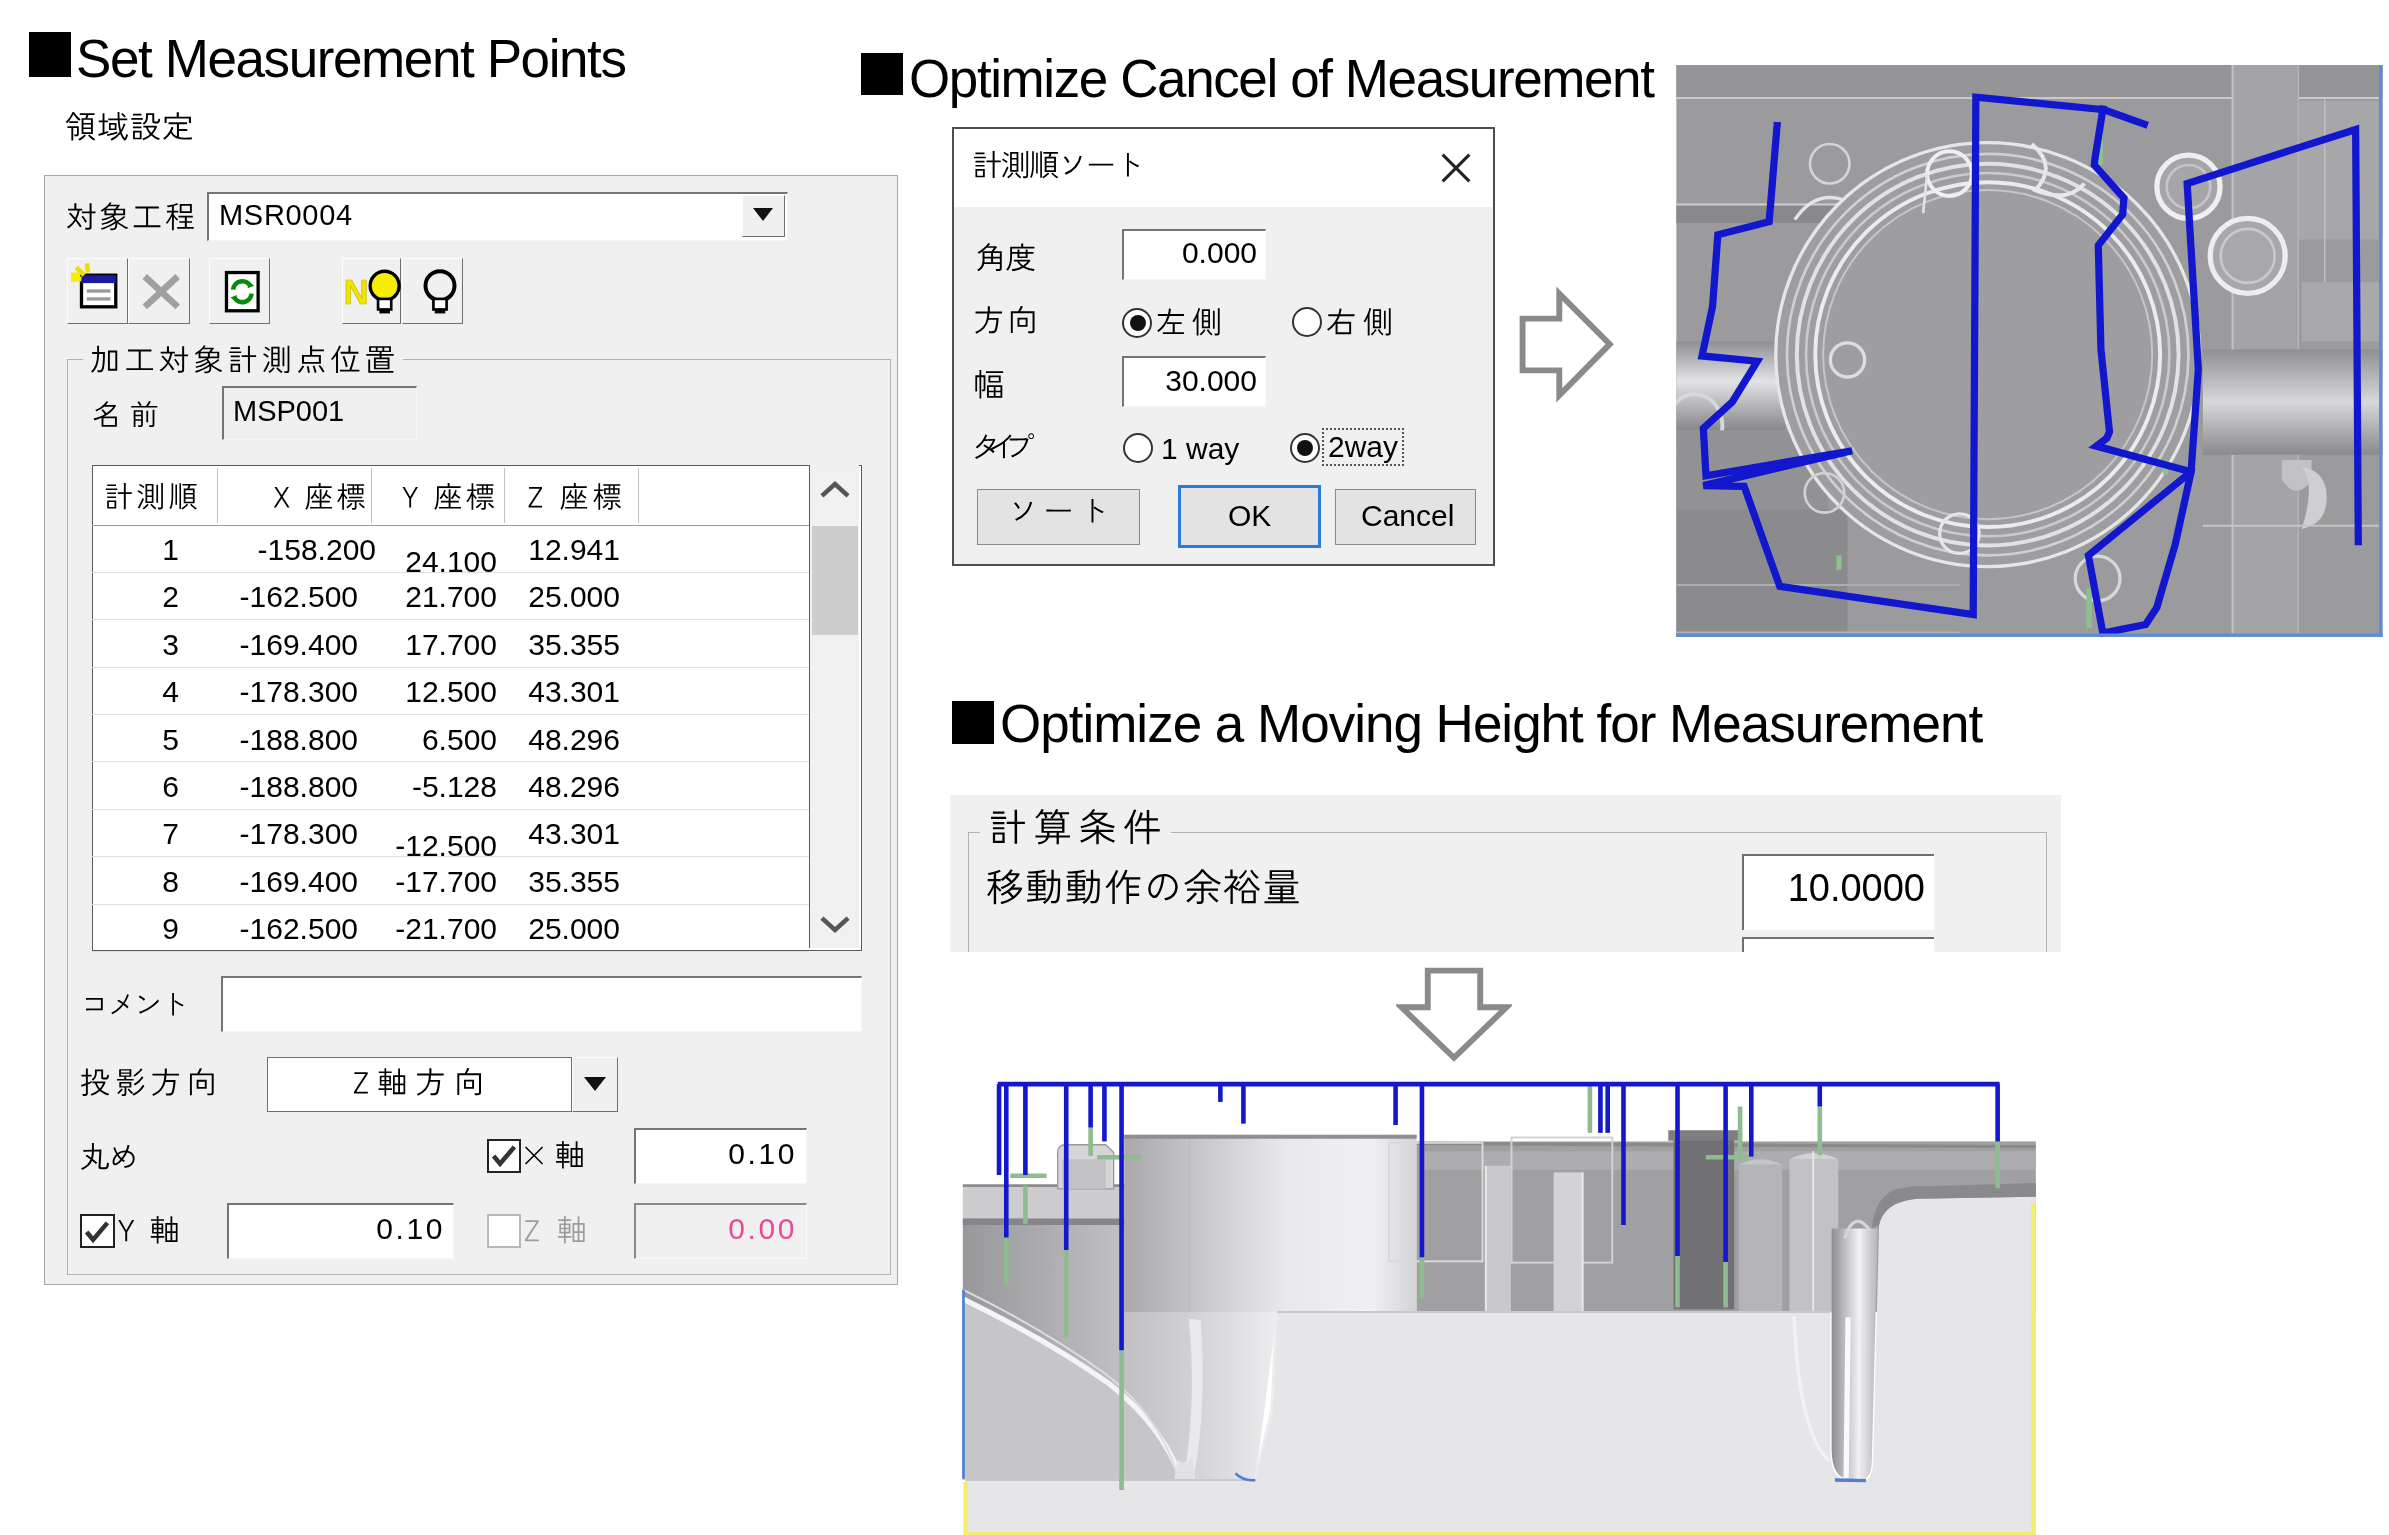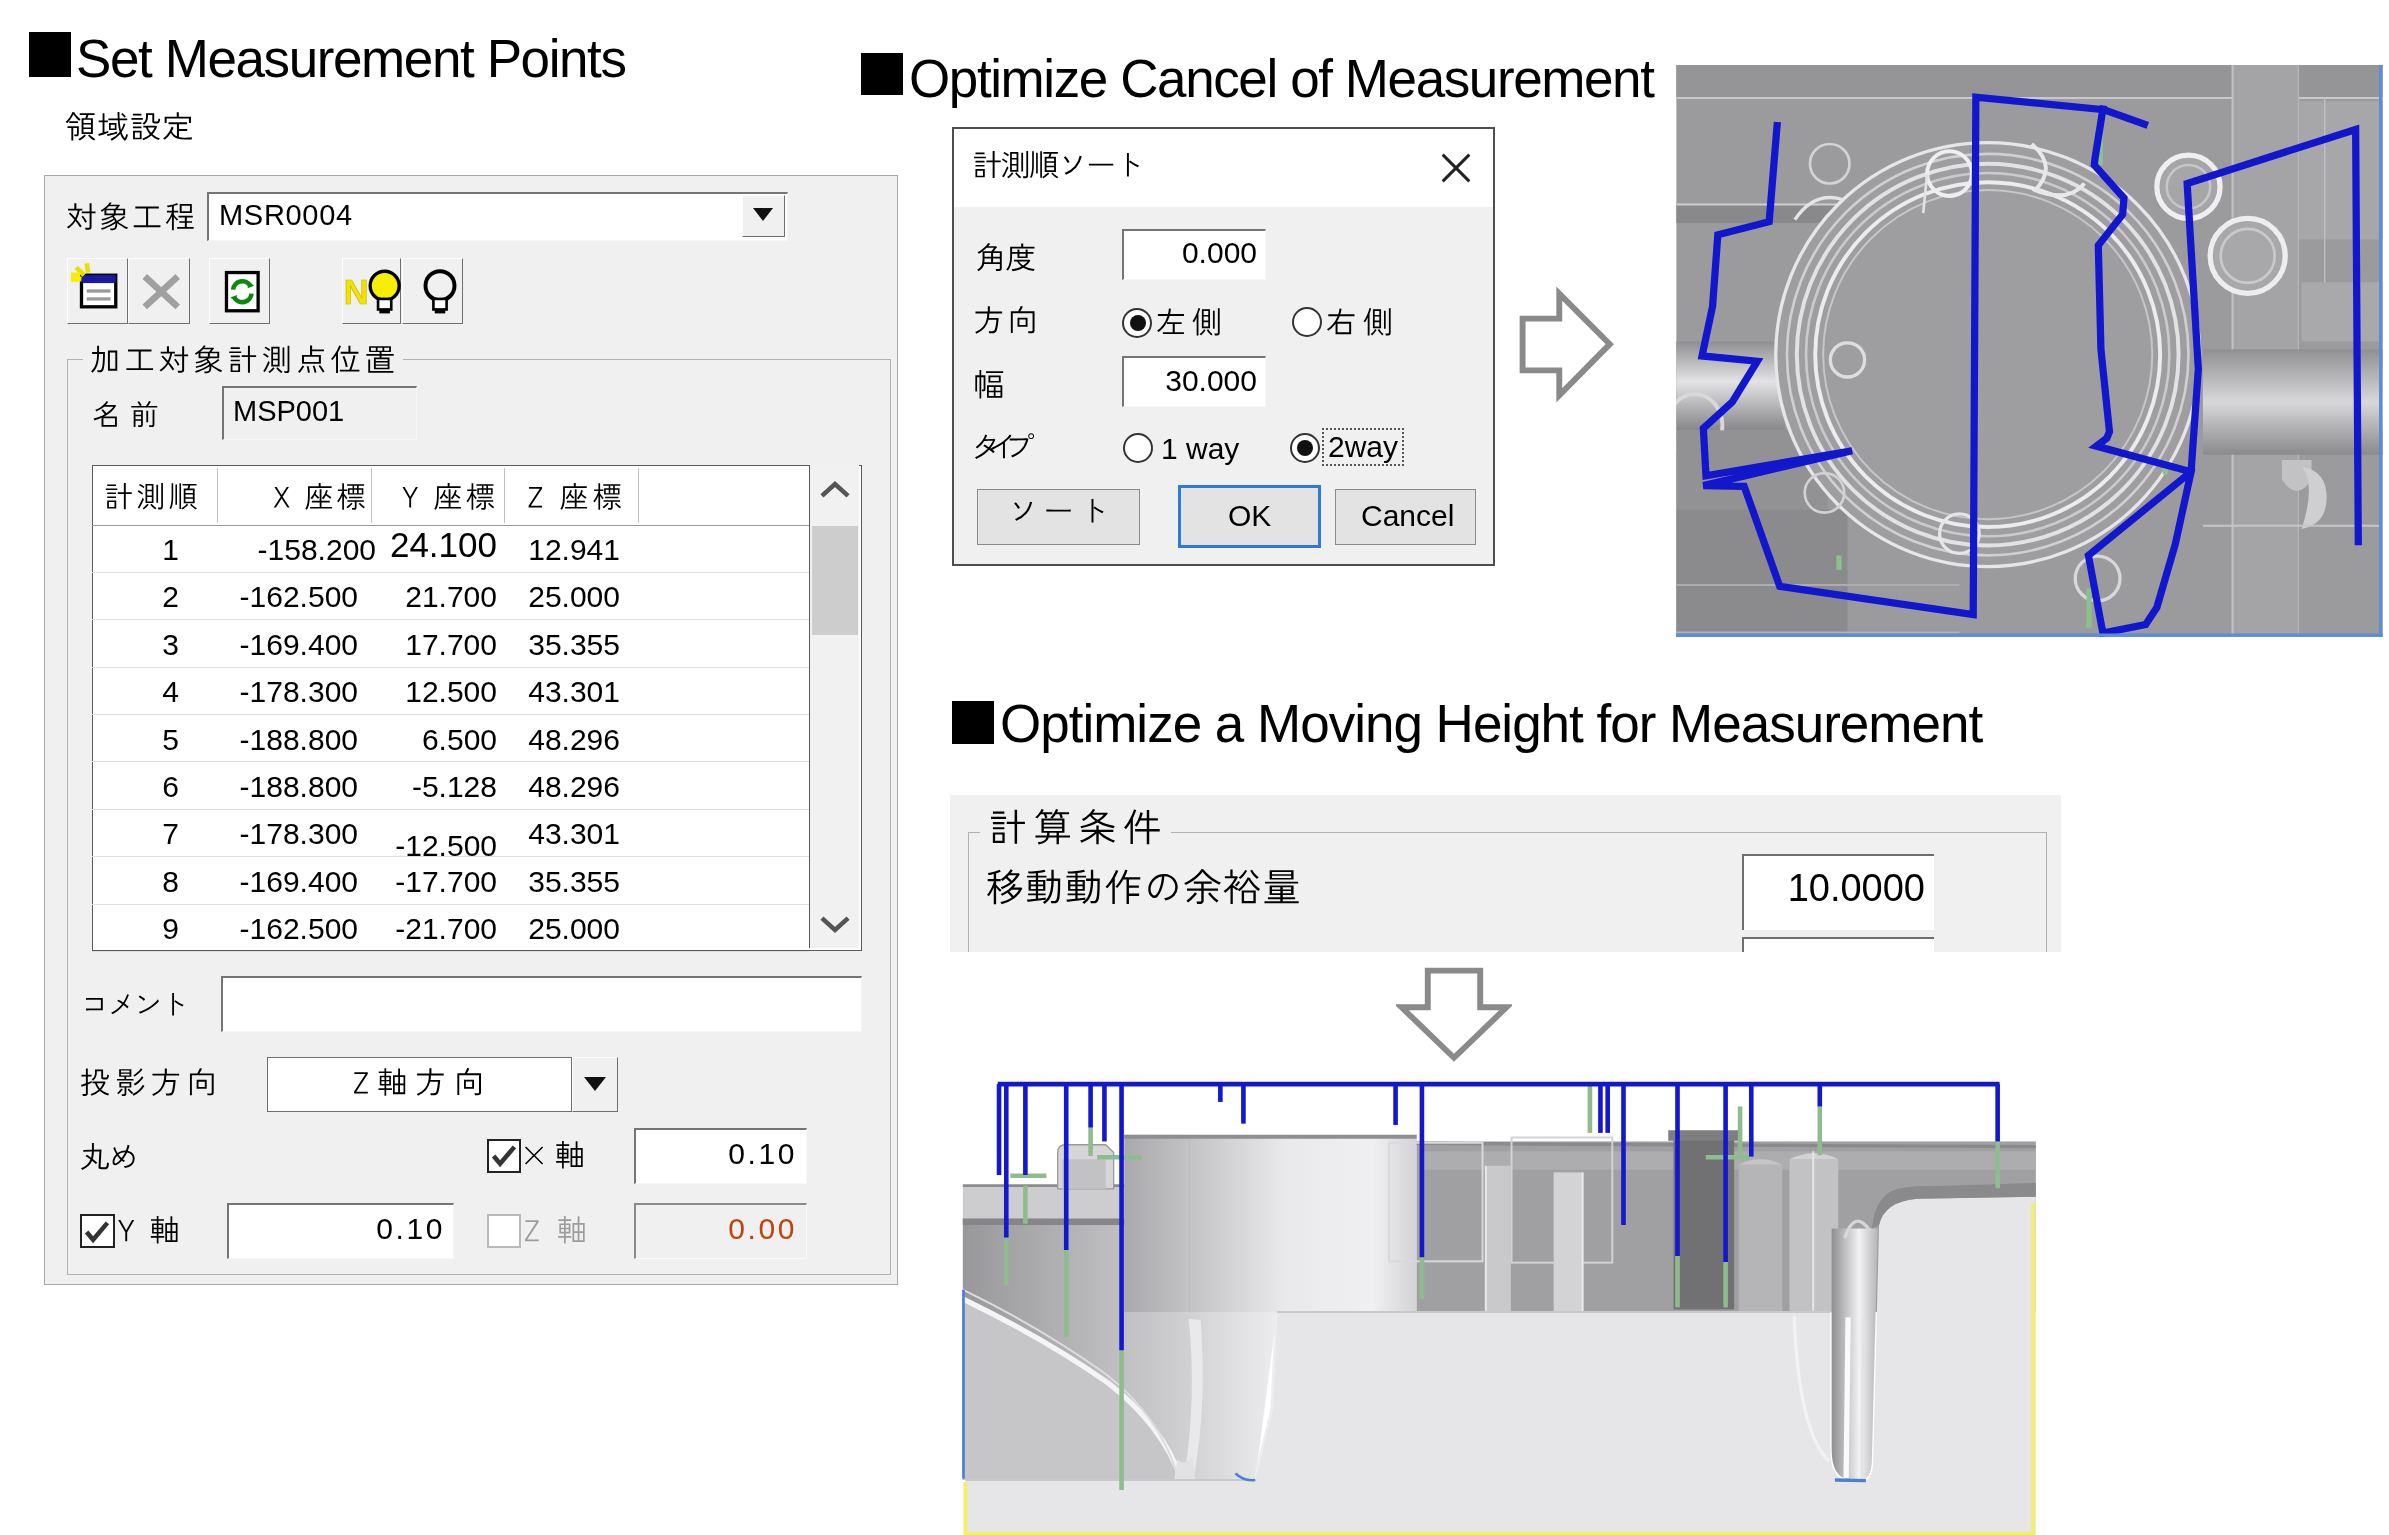--- a/index.html
+++ b/index.html
@@ -104,21 +104,21 @@
   <svg class="abs" style="left:726px;top:14.5px;" width="34" height="20" viewBox="0 0 52 30">
       <polyline points="6,24 26,6 46,24" fill="none" stroke="#555" stroke-width="7"></polyline>
     </svg>
   <div class="abs" style="left:720px;top:61px;width:46px;height:109px;background:#cdcdcd;"></div>
   <svg class="abs" style="left:726px;top:449px;" width="34" height="20" viewBox="0 0 52 30">
       <polyline points="6,6 26,24 46,6" fill="none" stroke="#555" stroke-width="7"></polyline>
     </svg>
   <div class="abs" style="left:0;top:107px;width:717px;height:1.3px;background:#dedede;"></div>
   <div class="abs num" style="left:0px;top:68px;width:87px;font-size:30px;">1</div>
   <div class="abs num" style="left:144px;top:68px;width:140px;font-size:30px;">-158.200</div>
-  <div class="abs num" style="left:281px;top:60px;width:124px;font-size:35px;">24.100</div>
+  <div class="abs num" style="left:281px;top:80px;width:124px;font-size:30px;">24.100</div>
   <div class="abs num" style="left:414px;top:68px;width:114px;font-size:30px;">12.941</div>
   <div class="abs" style="left:0;top:154px;width:717px;height:1.3px;background:#dedede;"></div>
   <div class="abs num" style="left:0px;top:115px;width:87px;font-size:30px;">2</div>
   <div class="abs num" style="left:126px;top:115px;width:140px;font-size:30px;">-162.500</div>
   <div class="abs num" style="left:281px;top:115px;width:124px;font-size:30px;">21.700</div>
   <div class="abs num" style="left:414px;top:115px;width:114px;font-size:30px;">25.000</div>
   <div class="abs" style="left:0;top:202px;width:717px;height:1.3px;background:#dedede;"></div>
   <div class="abs num" style="left:0px;top:163px;width:87px;font-size:30px;">3</div>
   <div class="abs num" style="left:126px;top:163px;width:140px;font-size:30px;">-169.400</div>
   <div class="abs num" style="left:281px;top:163px;width:124px;font-size:30px;">17.700</div>
@@ -191,21 +191,21 @@
     <path d="M12.052 0.0V-13.799999999999999L1.334 -32.2H4.646L13.478 -16.928L22.31 -32.2H25.622L14.95 -13.799999999999999V0.0Z M72.796 0.966V-27.692H80.662V-38.134H83.376V-27.692H91.334V0.966ZM59.870000000000005 3.312V-5.29H50.80800000000001V-7.958H59.870000000000005V-11.959999999999999H52.74V-27.094H59.870000000000005V-31.003999999999998H51.13V-33.534H59.870000000000005V-38.41H62.446000000000005V-33.534H70.818V-31.003999999999998H62.446000000000005V-27.094H69.622V-11.959999999999999H62.446000000000005V-7.958H71.186V-5.29H62.446000000000005V3.312ZM83.376 -1.702H88.75800000000001V-12.466H83.376ZM75.418 -1.702H80.662V-12.466H75.418ZM83.376 -15.225999999999999H88.75800000000001V-25.024H83.376ZM75.418 -15.225999999999999H80.662V-25.024H75.418ZM55.224000000000004 -14.306H59.870000000000005V-18.445999999999998H55.224000000000004ZM62.446000000000005 -14.306H67.092V-18.445999999999998H62.446000000000005ZM55.224000000000004 -20.608H59.870000000000005V-24.748H55.224000000000004ZM62.446000000000005 -20.608H67.092V-24.748H62.446000000000005Z" fill="#000"></path>
   </svg>
 <div class="abs sunk" style="left:227px;top:1203px;width:227px;height:56px;"></div>
 <div class="abs num" style="left:227px;top:1212px;width:218px;font-size:30px;letter-spacing:2.6px;">0.10</div>
 
 <div class="abs" style="left:487px;top:1214px;width:34px;height:34px;background:#fff;border:2px solid #b9b9b9;box-sizing:border-box;"></div>
 <svg class="abs" style="left:525px;top:1216px;" width="61" height="29" viewBox="2.2 -38.4 93 44">
     <path d="M2.162 0.0V-2.714L19.642 -29.532H2.806V-32.2H23.092V-29.532L5.612 -2.714H23.23V0.0Z M74.62400000000001 0.966V-27.692H82.49000000000001V-38.134H85.20400000000001V-27.692H93.162V0.966ZM61.69800000000001 3.312V-5.29H52.63600000000001V-7.958H61.69800000000001V-11.959999999999999H54.568000000000005V-27.094H61.69800000000001V-31.003999999999998H52.958000000000006V-33.534H61.69800000000001V-38.41H64.274V-33.534H72.646V-31.003999999999998H64.274V-27.094H71.45V-11.959999999999999H64.274V-7.958H73.01400000000001V-5.29H64.274V3.312ZM85.20400000000001 -1.702H90.58600000000001V-12.466H85.20400000000001ZM77.24600000000001 -1.702H82.49000000000001V-12.466H77.24600000000001ZM85.20400000000001 -15.225999999999999H90.58600000000001V-25.024H85.20400000000001ZM77.24600000000001 -15.225999999999999H82.49000000000001V-25.024H77.24600000000001ZM57.05200000000001 -14.306H61.69800000000001V-18.445999999999998H57.05200000000001ZM64.274 -14.306H68.92V-18.445999999999998H64.274ZM57.05200000000001 -20.608H61.69800000000001V-24.748H57.05200000000001ZM64.274 -20.608H68.92V-24.748H64.274Z" fill="#9c9c9c"></path>
   </svg>
 <div class="abs" style="left:634px;top:1203px;width:173px;height:56px;background:#f0f0f0;border-top:2px solid #8a8a8a;border-left:2px solid #8a8a8a;border-bottom:1.3px solid #fafafa;border-right:1.3px solid #fafafa;box-sizing:border-box;"></div>
-<div class="abs num" style="left:634px;top:1212px;width:163px;font-size:30px;letter-spacing:2.6px;color:#c2410c;">0.00</div>
+<div class="abs num" style="left:634px;top:1212px;width:163px;font-size:30px;letter-spacing:2.6px;color:#ec4899;">0.00</div>
 
 <div class="hsq" style="left:861px;top:53px;width:42px;height:42px;"></div>
 <div class="h1t" style="left:909px;top:48px;">Optimize Cancel of Measurement</div>
 
 <div class="abs" style="left:952px;top:127px;width:543px;height:439px;background:#f0f0f0;border:2px solid #4e4e4e;box-sizing:border-box;"></div>
 <div class="abs" style="left:954px;top:129px;width:539px;height:78px;background:#fff;"></div>
 <svg class="abs" style="left:974px;top:151px;" width="167" height="29" viewBox="2.6 -38.1 254 44">
     <path d="M4.784 1.886V-10.764H18.998V1.886ZM30.958 2.944V-20.93H21.436V-23.69H30.958V-38.042H33.948V-23.69H43.332V-20.93H33.948V2.944ZM7.498 -0.644H16.238V-8.28H7.498ZM2.576 -27.048V-29.578H20.7V-27.048ZM4.83 -33.304V-35.88H18.63V-33.304ZM4.83 -14.536V-17.02H18.63V-14.536ZM4.83 -20.791999999999998V-23.276H18.63V-20.791999999999998Z M57.514 -6.578V-36.616H70.02600000000001V-6.578ZM77.57000000000001 3.312Q77.47800000000001 2.714 77.27100000000002 1.794Q77.06400000000001 0.874 76.834 0.414H80.468Q81.388 0.414 81.802 0.06899999999999998Q82.21600000000001 -0.276 82.21600000000001 -1.15V-38.134H84.88400000000001V-0.322Q84.88400000000001 3.312 80.882 3.312ZM74.58000000000001 -7.13V-35.466H77.248V-7.13ZM60.182 -9.108H67.358V-16.146H60.182ZM60.182 -18.538H67.358V-25.116H60.182ZM60.182 -27.508H67.358V-34.04H60.182ZM47.71600000000001 1.794 45.18600000000001 0.22999999999999998Q46.10600000000001 -1.012 47.233000000000004 -2.9669999999999996Q48.36000000000001 -4.922 49.48700000000001 -7.129999999999999Q50.614000000000004 -9.338 51.534000000000006 -11.385Q52.45400000000001 -13.432 52.914 -14.858Q53.098000000000006 -14.719999999999999 53.55800000000001 -14.329Q54.01800000000001 -13.938 54.47800000000001 -13.57Q54.938 -13.202 55.12200000000001 -13.064Q54.754000000000005 -11.822 53.857000000000006 -9.844Q52.96000000000001 -7.866 51.85600000000001 -5.6579999999999995Q50.752 -3.4499999999999997 49.648 -1.4489999999999998Q48.544000000000004 0.552 47.71600000000001 1.794ZM72.786 3.312Q71.59 2.576 70.095 1.2650000000000001Q68.60000000000001 -0.046 67.24300000000001 -1.5179999999999998Q65.88600000000001 -2.9899999999999998 65.058 -4.14L67.266 -5.6579999999999995Q68.00200000000001 -4.6 69.31300000000002 -3.266Q70.62400000000001 -1.932 72.07300000000001 -0.69Q73.522 0.552 74.718 1.288Q74.488 1.426 74.074 1.863Q73.66 2.3 73.292 2.737Q72.924 3.174 72.786 3.312ZM54.800000000000004 3.312Q54.662000000000006 3.174 54.27100000000001 2.737Q53.88000000000001 2.3 53.46600000000001 1.886Q53.05200000000001 1.472 52.822 1.38Q54.01800000000001 0.644 55.49000000000001 -0.5979999999999999Q56.962 -1.8399999999999999 58.273 -3.2199999999999998Q59.584 -4.6 60.32000000000001 -5.6579999999999995L62.528000000000006 -4.14Q61.74600000000001 -2.9899999999999998 60.36600000000001 -1.5179999999999998Q58.986000000000004 -0.046 57.49100000000001 1.2650000000000001Q55.99600000000001 2.576 54.800000000000004 3.312ZM52.040000000000006 -19.918Q51.212 -20.7 49.947 -21.573999999999998Q48.682 -22.448 47.371 -23.253Q46.06 -24.058 45.002 -24.518L46.474000000000004 -26.68Q47.578 -26.174 48.889 -25.415Q50.2 -24.656 51.465 -23.782Q52.730000000000004 -22.908 53.650000000000006 -22.126Q53.55800000000001 -21.988 53.190000000000005 -21.505Q52.822 -21.022 52.477000000000004 -20.561999999999998Q52.132000000000005 -20.102 52.040000000000006 -19.918ZM54.156000000000006 -30.038Q53.328 -30.82 52.086000000000006 -31.694Q50.84400000000001 -32.568 49.53300000000001 -33.373Q48.22200000000001 -34.178 47.16400000000001 -34.638L48.636 -36.754Q49.648 -36.294 50.982 -35.512Q52.316 -34.73 53.627 -33.855999999999995Q54.938 -32.982 55.812000000000005 -32.2Q55.720000000000006 -32.062 55.352000000000004 -31.601999999999997Q54.98400000000001 -31.142 54.63900000000001 -30.682Q54.294000000000004 -30.221999999999998 54.156000000000006 -30.038Z M110.10600000000001 -6.21V-29.348H115.90200000000002Q116.27000000000001 -30.406 116.68400000000001 -31.671Q117.09800000000001 -32.936 117.42000000000002 -34.086H108.08200000000001V-36.616H130.20800000000003V-34.086H120.45600000000002Q120.13400000000001 -32.936 119.72000000000001 -31.671Q119.30600000000001 -30.406 118.89200000000001 -29.348H127.21800000000002V-6.21ZM90.18800000000002 2.668Q90.004 2.576 89.47500000000001 2.323Q88.94600000000001 2.07 88.44000000000001 1.8399999999999999Q87.93400000000001 1.6099999999999999 87.75000000000001 1.6099999999999999Q88.9 -0.506 89.613 -3.128Q90.32600000000001 -5.75 90.69400000000002 -9.315Q91.06200000000001 -12.879999999999999 91.06200000000001 -17.802V-37.766H93.59200000000001V-17.802Q93.59200000000001 -12.696 93.22400000000002 -9.016Q92.85600000000001 -5.336 92.12 -2.553Q91.38400000000001 0.22999999999999998 90.18800000000002 2.668ZM103.39000000000001 2.668V-37.766H105.92000000000002V2.668ZM97.08800000000001 -4.094V-35.65H99.57200000000002V-4.094ZM112.86600000000001 -8.693999999999999H124.45800000000001V-13.34H112.86600000000001ZM112.86600000000001 -15.64H124.45800000000001V-20.102H112.86600000000001ZM112.86600000000001 -22.402H124.45800000000001V-26.864H112.86600000000001ZM107.89800000000001 3.496Q107.852 3.312 107.507 2.852Q107.162 2.392 106.79400000000001 1.955Q106.42600000000002 1.518 106.24200000000002 1.38Q107.62200000000001 0.736 109.30100000000002 -0.43699999999999994Q110.98000000000002 -1.6099999999999999 112.54400000000001 -2.99Q114.108 -4.37 115.028 -5.52L117.09800000000001 -3.91Q115.90200000000002 -2.484 114.31500000000001 -1.081Q112.72800000000001 0.322 111.049 1.495Q109.37 2.668 107.89800000000001 3.496ZM129.104 3.404Q127.67800000000001 2.622 126.04500000000002 1.4489999999999998Q124.412 0.276 122.894 -1.1269999999999998Q121.376 -2.53 120.18 -3.91L122.066 -5.428Q123.078 -4.232 124.596 -2.944Q126.114 -1.656 127.77000000000001 -0.5289999999999999Q129.42600000000002 0.598 130.852 1.288Q130.714 1.426 130.323 1.863Q129.93200000000002 2.3 129.58700000000002 2.737Q129.24200000000002 3.174 129.104 3.404Z M142.50400000000002 -1.978Q142.366 -2.208 141.97500000000002 -2.7830000000000004Q141.58400000000003 -3.358 141.14700000000005 -3.91Q140.71000000000004 -4.462 140.43400000000003 -4.646Q149.77200000000002 -8.004 155.637 -14.788999999999998Q161.502 -21.573999999999998 163.342 -30.866L166.51600000000002 -30.038Q164.12400000000002 -19.826 158.19000000000003 -12.903Q152.25600000000003 -5.9799999999999995 142.50400000000002 -1.978ZM145.17200000000003 -19.733999999999998Q144.52800000000002 -21.068 143.47000000000003 -22.701Q142.41200000000003 -24.334 141.28500000000003 -25.829Q140.15800000000002 -27.323999999999998 139.14600000000002 -28.198L141.76800000000003 -29.992Q142.45800000000003 -29.256 143.35500000000002 -28.152Q144.252 -27.048 145.149 -25.805999999999997Q146.04600000000002 -24.564 146.78200000000004 -23.46Q147.51800000000003 -22.355999999999998 147.93200000000002 -21.573999999999998Z M177.294 -15.916V-18.906Q178.90400000000002 -18.906 181.848 -18.883Q184.79200000000003 -18.86 188.47200000000004 -18.837Q192.15200000000002 -18.814 196.062 -18.814Q199.97200000000004 -18.814 203.60600000000002 -18.814Q207.24 -18.814 210.092 -18.837Q212.94400000000002 -18.86 214.41600000000003 -18.906V-15.916Q212.89800000000002 -15.962 210.06900000000002 -15.985Q207.24 -16.008 203.675 -16.031Q200.11 -16.054 196.269 -16.054Q192.42800000000003 -16.054 188.77100000000002 -16.031Q185.11400000000003 -16.008 182.12400000000002 -15.985Q179.13400000000001 -15.962 177.294 -15.916Z M235.222 0.69V-34.96H238.16600000000003V0.69ZM251.782 -13.34Q250.44800000000004 -13.938 248.60800000000003 -14.927Q246.76800000000003 -15.916 244.79000000000002 -17.066000000000003Q242.812 -18.216 241.08700000000002 -19.343Q239.36200000000002 -20.47 238.258 -21.298L239.96 -23.644Q241.06400000000002 -22.816 242.78900000000002 -21.735Q244.514 -20.654 246.44600000000003 -19.573Q248.37800000000001 -18.492 250.264 -17.549Q252.15000000000003 -16.605999999999998 253.57600000000002 -16.054Q253.39200000000002 -15.87 253.00100000000003 -15.294999999999998Q252.61 -14.719999999999999 252.26500000000001 -14.145Q251.92000000000002 -13.57 251.782 -13.34Z" fill="#000"></path>
   </svg>
 <svg class="abs" style="left:1440px;top:152px;" width="32" height="32" viewBox="0 0 48 48">

